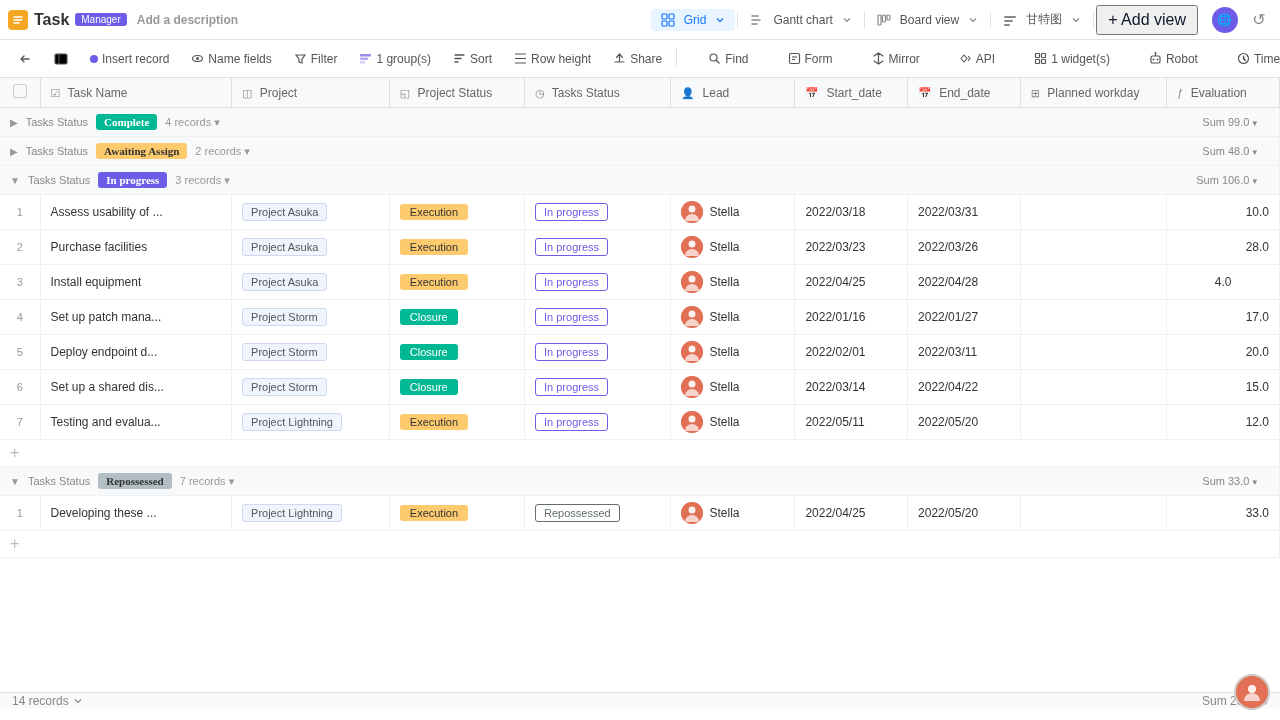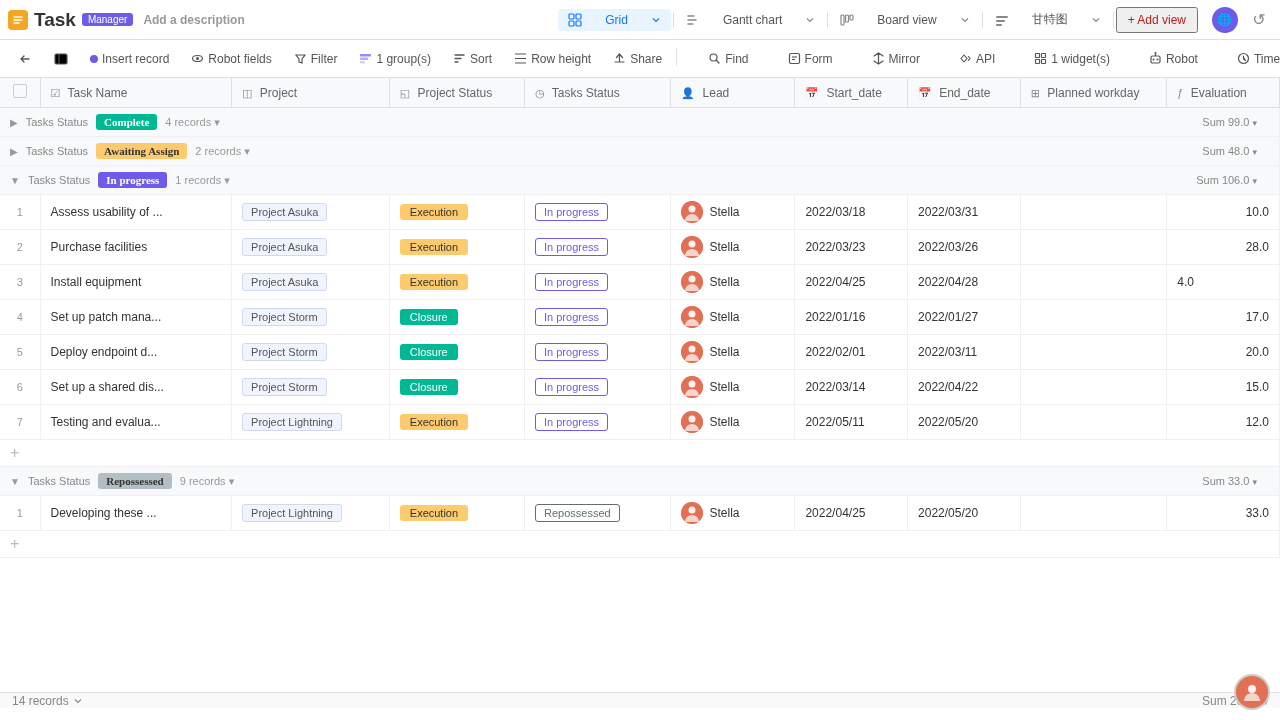--- a/index.html
+++ b/index.html
@@ -1,28 +1,28 @@
 <!DOCTYPE html>
 <html><head>
   <meta charset="utf-8">
   <style>
     * { box-sizing: border-box; margin: 0; padding: 0; }
     body { font-family: -apple-system, BlinkMacSystemFont, 'Segoe UI', sans-serif; font-size: 13px; background: #fff; color: #333; overflow: hidden; width: 1280px; height: 720px; }
 
     
     .top-bar { display: flex; align-items: center; height: 40px; background: #fff; border-bottom: 1px solid #e0e0e0; padding: 0 8px; gap: 6px; }
     .app-icon { width: 20px; height: 20px; background: #f5a623; border-radius: 4px; display: flex; align-items: center; justify-content: center; color: #fff; font-size: 10px; font-weight: bold; }
-    .app-title { font-size: 19px; font-weight: 600; color: #333; }
+    .app-title { font-size: 16px; font-weight: 600; color: #333; }
     .manager-badge { background: #6c5ce7; color: #fff; font-size: 10px; padding: 1px 6px; border-radius: 3px; }
     .desc-text { font-size: 12px; color: #999; margin-left: 4px; font-weight: bold; }
     .view-tabs { display: flex; align-items: center; margin-left: auto; gap: 2px; }
-    .view-tab { display: flex; align-items: center; gap: 23px; padding: 4px 10px; border-radius: 4px; font-size: 12px; color: #555; cursor: pointer; border: none; background: none; }
+    .view-tab { display: flex; align-items: center; gap: 9px; padding: 4px 10px; border-radius: 4px; font-size: 12px; color: #555; cursor: pointer; border: none; background: none; }
     .view-tab.active { background: #e8f4ff; color: #1677ff; }
     .view-tab-divider { width: 1px; height: 16px; background: #e0e0e0; }
-    .add-view-btn { display: flex; align-items: center; gap: 4px; padding: 4px 10px; font-size: 12px; color: #b91c1c; cursor: pointer; }
+    .add-view-btn { display: flex; align-items: center; gap: 4px; padding: 4px 10px; font-size: 16px; color: #0f172a; cursor: pointer; }
     .top-right-icons { display: flex; align-items: center; gap: 8px; margin-left: 8px; }
     .icon-circle { width: 26px; height: 26px; border-radius: 50%; overflow: hidden; cursor: pointer; }
     .refresh-btn { width: 26px; height: 26px; display: flex; align-items: center; justify-content: center; color: #888; cursor: pointer; font-size: 16px; }
 
     
     .toolbar { display: flex; align-items: center; height: 38px; background: #fff; border-bottom: 1px solid #e0e0e0; padding: 0 8px; gap: 2px; }
     .toolbar-btn { display: flex; align-items: center; gap: 4px; padding: 4px 10px; border-radius: 4px; font-size: 12px; color: #555; cursor: pointer; border: none; background: none; white-space: nowrap; }
     .toolbar-divider { width: 1px; height: 18px; background: #e0e0e0; margin: 0 2px; }
     .toolbar-right { margin-left: auto; display: flex; gap: 19px; }
 
@@ -178,21 +178,21 @@
   </button>
   <button class="toolbar-btn">
     <span style="width:8px;height:8px;border-radius:50%;background:#6c5ce7;display:inline-block;"></span>
     <span>Insert record</span>
   </button>
   <button class="toolbar-btn">
     <svg width="13" height="13" viewBox="0 0 13 13">
       <ellipse cx="6.5" cy="6.5" rx="5" ry="3" stroke="#555" stroke-width="1.2" fill="none"></ellipse>
       <circle cx="6.5" cy="6.5" r="1.5" fill="#555"></circle>
     </svg>
-    <span>Robot fields</span>
+    <span>Name fields</span>
   </button>
   <button class="toolbar-btn">
     <svg width="13" height="13" viewBox="0 0 13 13">
       <path d="M2 3h9L8 7v4l-3-1V7L2 3z" stroke="#555" stroke-width="1.2" fill="none"></path>
     </svg>
     <span>Filter</span>
   </button>
   <button class="toolbar-btn">
     <svg width="13" height="13" viewBox="0 0 13 13">
       <rect x="1" y="2" width="11" height="2.5" rx="0.5" fill="#6c5ce7" opacity="0.7"></rect>
@@ -344,21 +344,21 @@
         <span class="group-sum">Sum 48.0 <span class="caret">▾</span></span>
       </div>
     </td>
   </tr>
         <tr class="group-row">
     <td colspan="10" class="group-header-cell">
       <div class="group-header">
         <span class="group-toggle">▼</span>
         <span class="group-label-text">Tasks Status</span>
         <span class="group-badge badge-inprogress">In progress</span>
-        <span class="records-count">1 records ▾</span>
+        <span class="records-count">3 records ▾</span>
         <span class="group-sum">Sum 106.0 <span class="caret">▾</span></span>
       </div>
     </td>
   </tr>
         <tr>
         <td class="row-num">1</td>
         <td class="task-name">Assess usability of ...</td>
         <td><span class="proj-badge">Project Asuka</span></td>
         <td><span class="status-badge status-execution">Execution</span></td>
         <td><span class="status-inprogress">In progress</span></td>
@@ -416,21 +416,21 @@
     <circle cx="11" cy="8" r="3.5" fill="#fff" opacity="0.9"></circle>
     <path d="M4 20c0-3.9 3.1-7 7-7s7 3.1 7 7" fill="#fff" opacity="0.7"></path>
   </svg>
               </div>
             <span>Stella</span>
           </div>
         </td>
         <td>2022/04/25</td>
         <td>2022/04/28</td>
         <td></td>
-        <td style="text-align:left;">4.0</td>
+        <td style="text-align:center;">4.0</td>
       </tr>
         <tr>
         <td class="row-num">4</td>
         <td class="task-name">Set up patch mana...</td>
         <td><span class="proj-badge">Project Storm</span></td>
         <td><span class="status-badge status-closure">Closure</span></td>
         <td><span class="status-inprogress">In progress</span></td>
         <td>
           <div class="lead-cell">
             <div class="avatar">
@@ -519,21 +519,21 @@
       </tr>
         <tr class="add-row">
           <td colspan="10"><button class="add-row-btn">+</button></td>
         </tr>
         <tr class="group-row">
     <td colspan="10" class="group-header-cell">
       <div class="group-header">
         <span class="group-toggle">▼</span>
         <span class="group-label-text">Tasks Status</span>
         <span class="group-badge badge-repossessed">Repossessed</span>
-        <span class="records-count">9 records ▾</span>
+        <span class="records-count">7 records ▾</span>
         <span class="group-sum">Sum 33.0 <span class="caret">▾</span></span>
       </div>
     </td>
   </tr>
         <tr>
         <td class="row-num">1</td>
         <td class="task-name">Developing these ...</td>
         <td><span class="proj-badge">Project Lightning</span></td>
         <td><span class="status-badge status-execution">Execution</span></td>
         <td><span class="status-repossessed">Repossessed</span></td>

